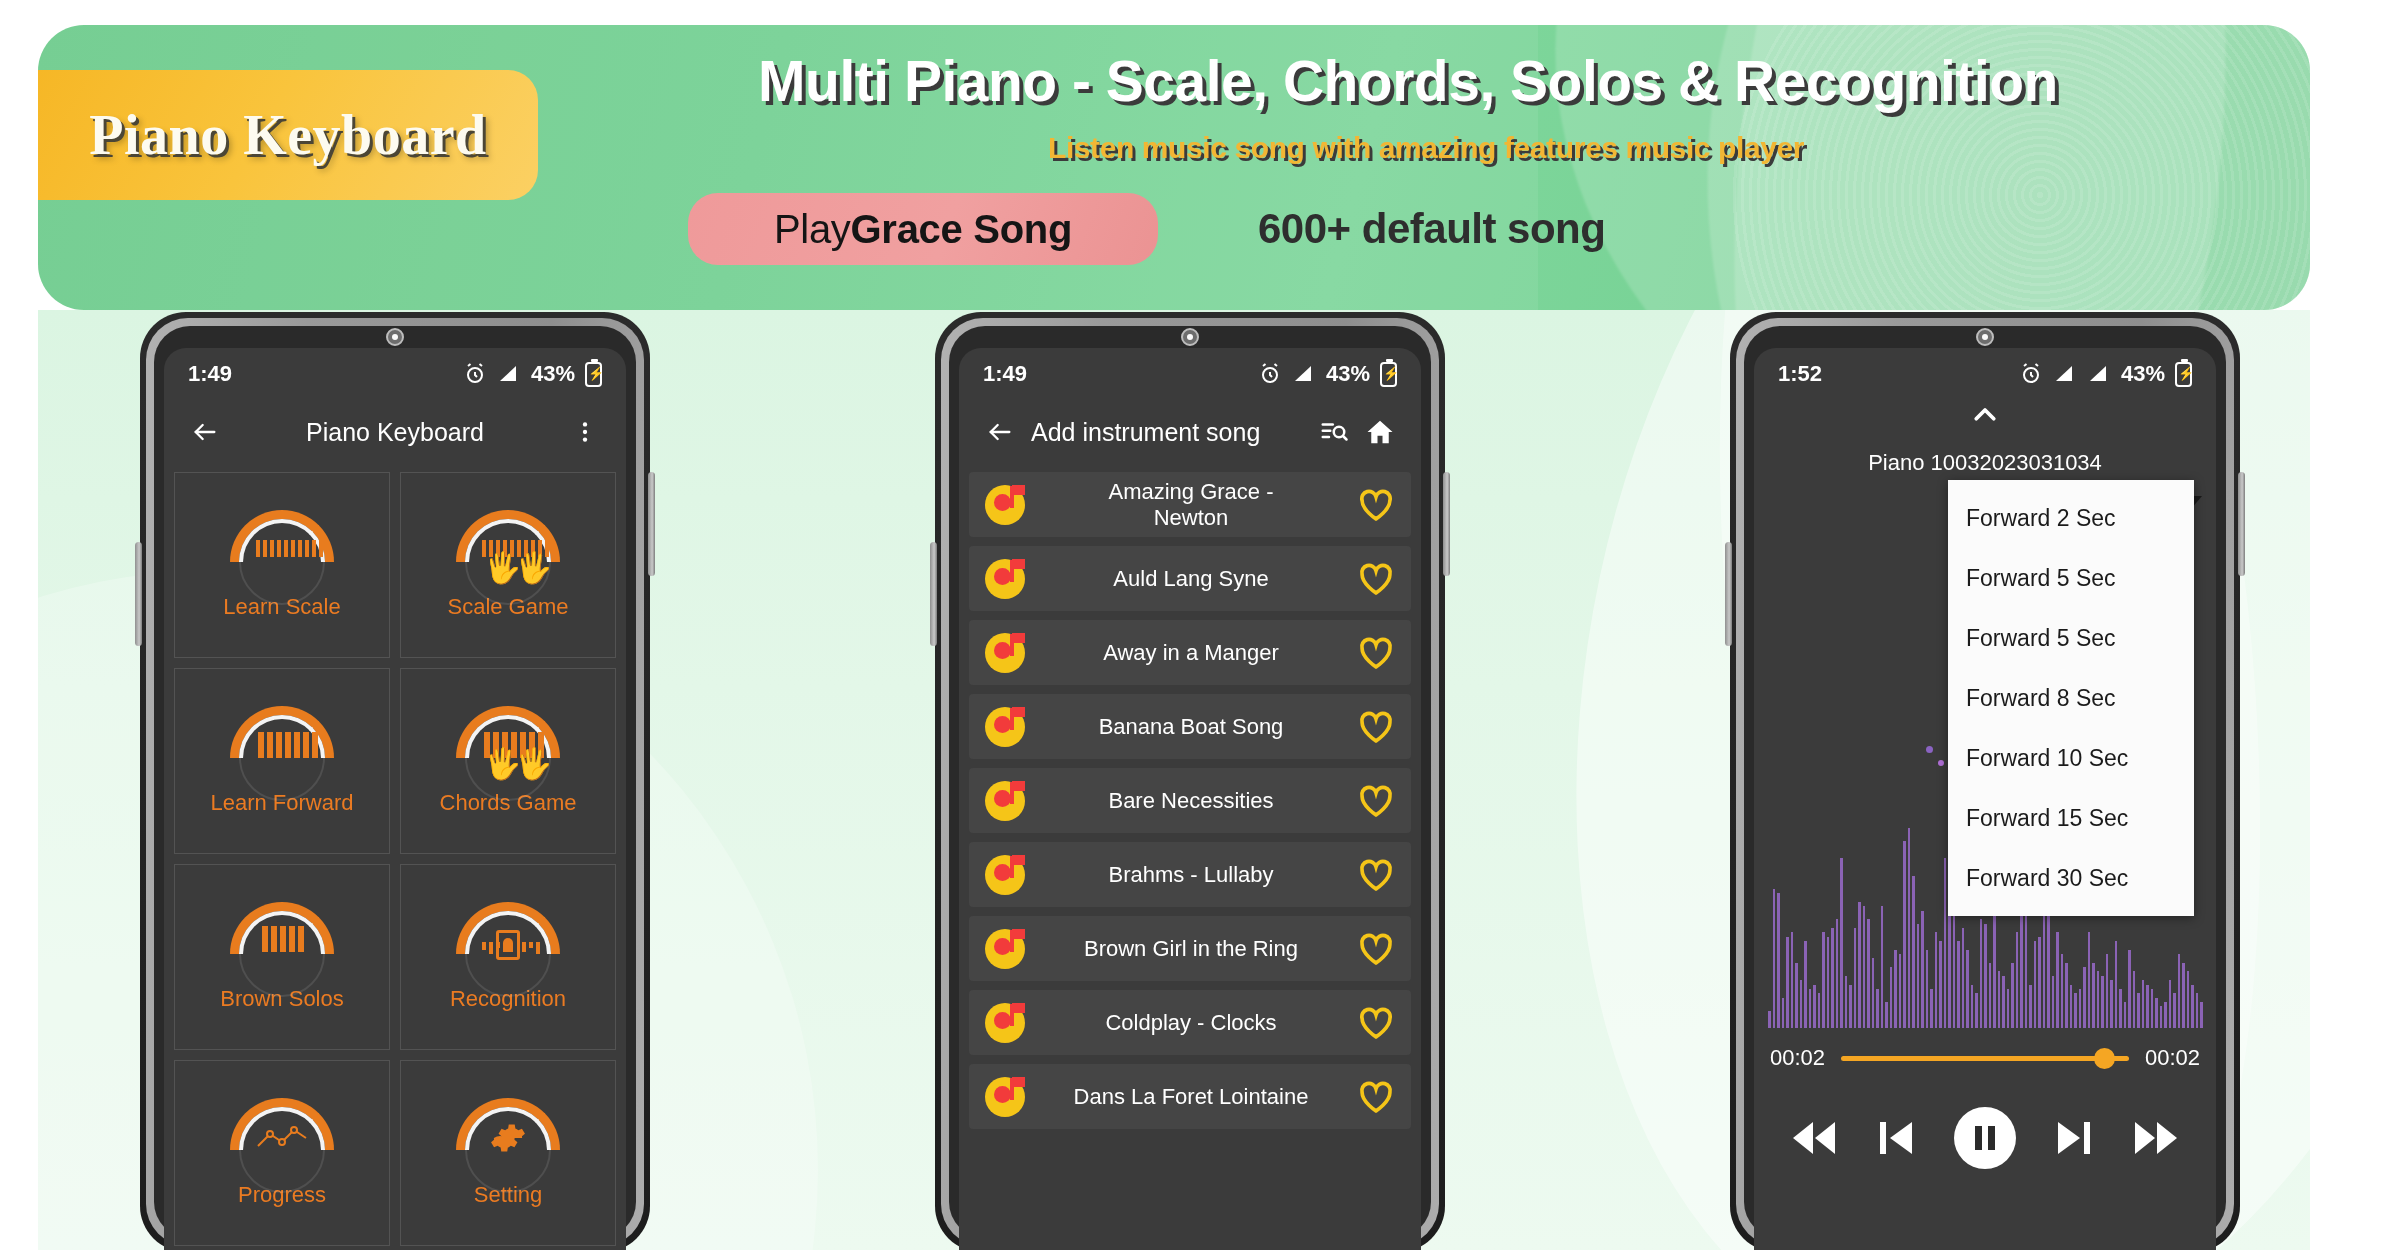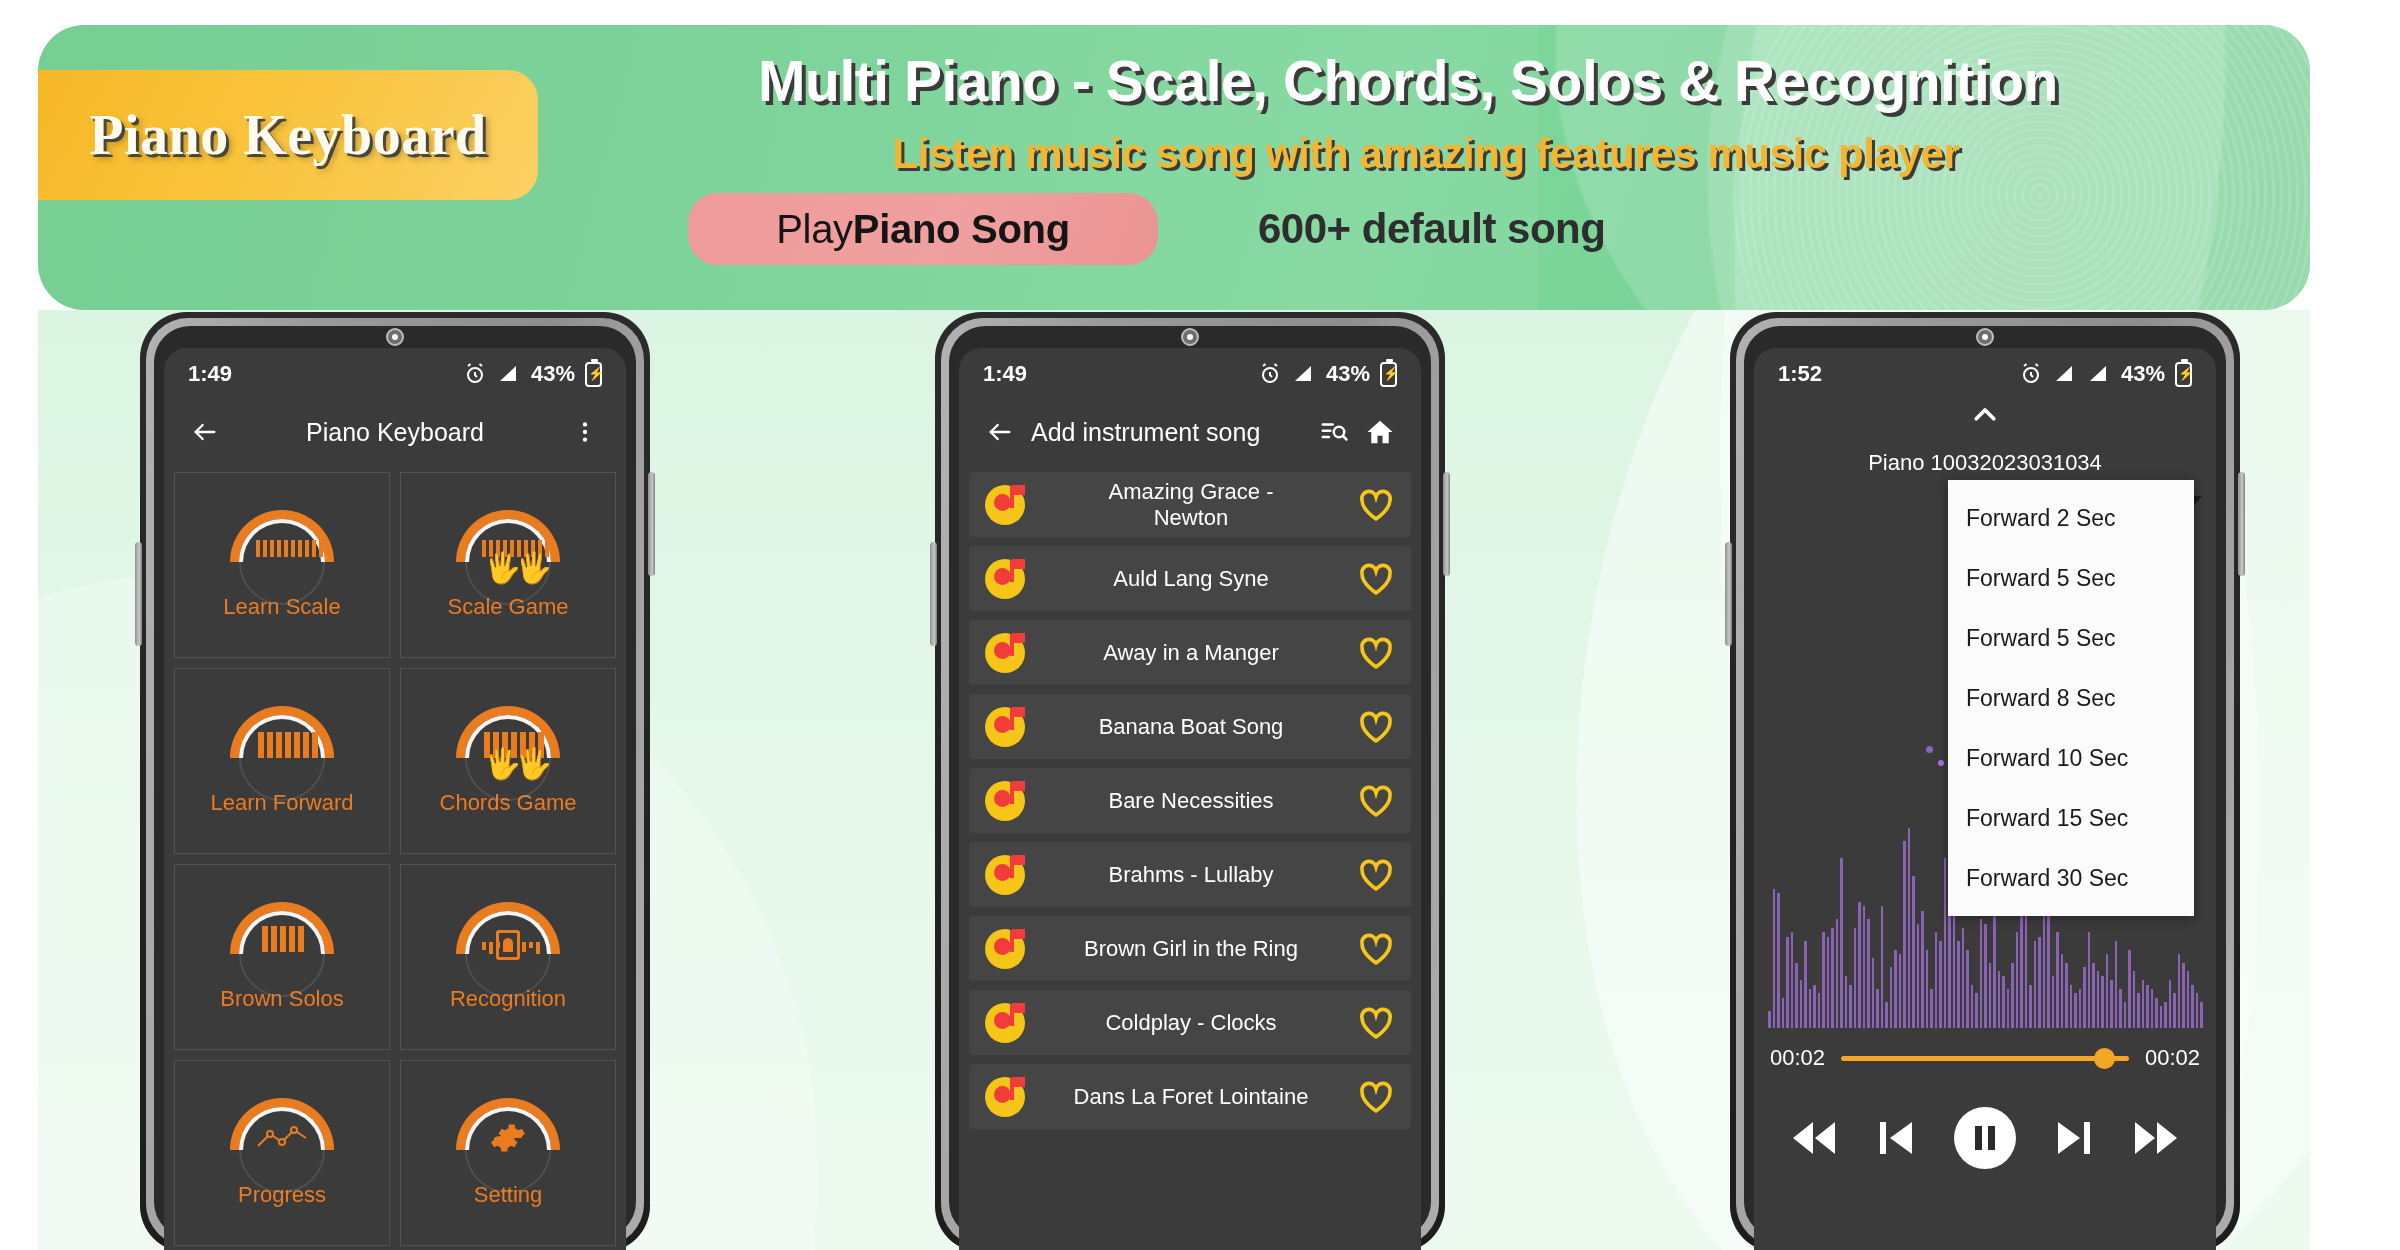--- a/index.html
+++ b/index.html
@@ -55,21 +55,21 @@
     font-family:"Liberation Sans", sans-serif;
     font-weight:700; font-size:57px; line-height:1.0;
     color:#ffffff;
     text-shadow: 4px 4px 0 #3b3b3b;
     letter-spacing:-0.5px;
   }
   .subline {
     position:absolute; left:500px; top:108px; width:1740px;
     text-align:center;
     font-family:"Liberation Sans", sans-serif;
-    font-weight:700; font-size:42px; line-height:1.0;
+    font-weight:700; font-size:30px; line-height:1.0;
     color:#f2b634;
     text-shadow: 3px 3px 0 #3b3b3b;
     letter-spacing:-0.4px;
     padding-left:36px;
   }
   .pillwrap { position:absolute; left:500px; top:168px; width:1740px; height:72px; display:flex; align-items:center; }
   .pill {
     margin-left:150px;
     width:470px; height:72px; border-radius:30px;
     background: linear-gradient(110deg,#ef9a9a 0%, #f0a0a0 55%, #eb9393 100%);
@@ -232,21 +232,21 @@
     <div class="plate">
       <div class="plate-title">Piano Keyboard</div>
     </div>
 
     <div class="headline">Multi Piano - Scale, Chords, Solos &amp; Recognition</div>
     <div class="subline">Listen music song with amazing features music player</div>
 
     <div class="pillwrap">
       <div class="pill">
         <span class="light">Play </span>
-          <span>Piano Song</span>
+          <span>Grace Song</span>
       </div>
       <div class="count">600+ default song</div>
     </div>
   </div>
 
   <div class="mint">
     <div class="m1"></div>
     <div class="m2"></div>
     <div class="m3"></div>
   </div>

